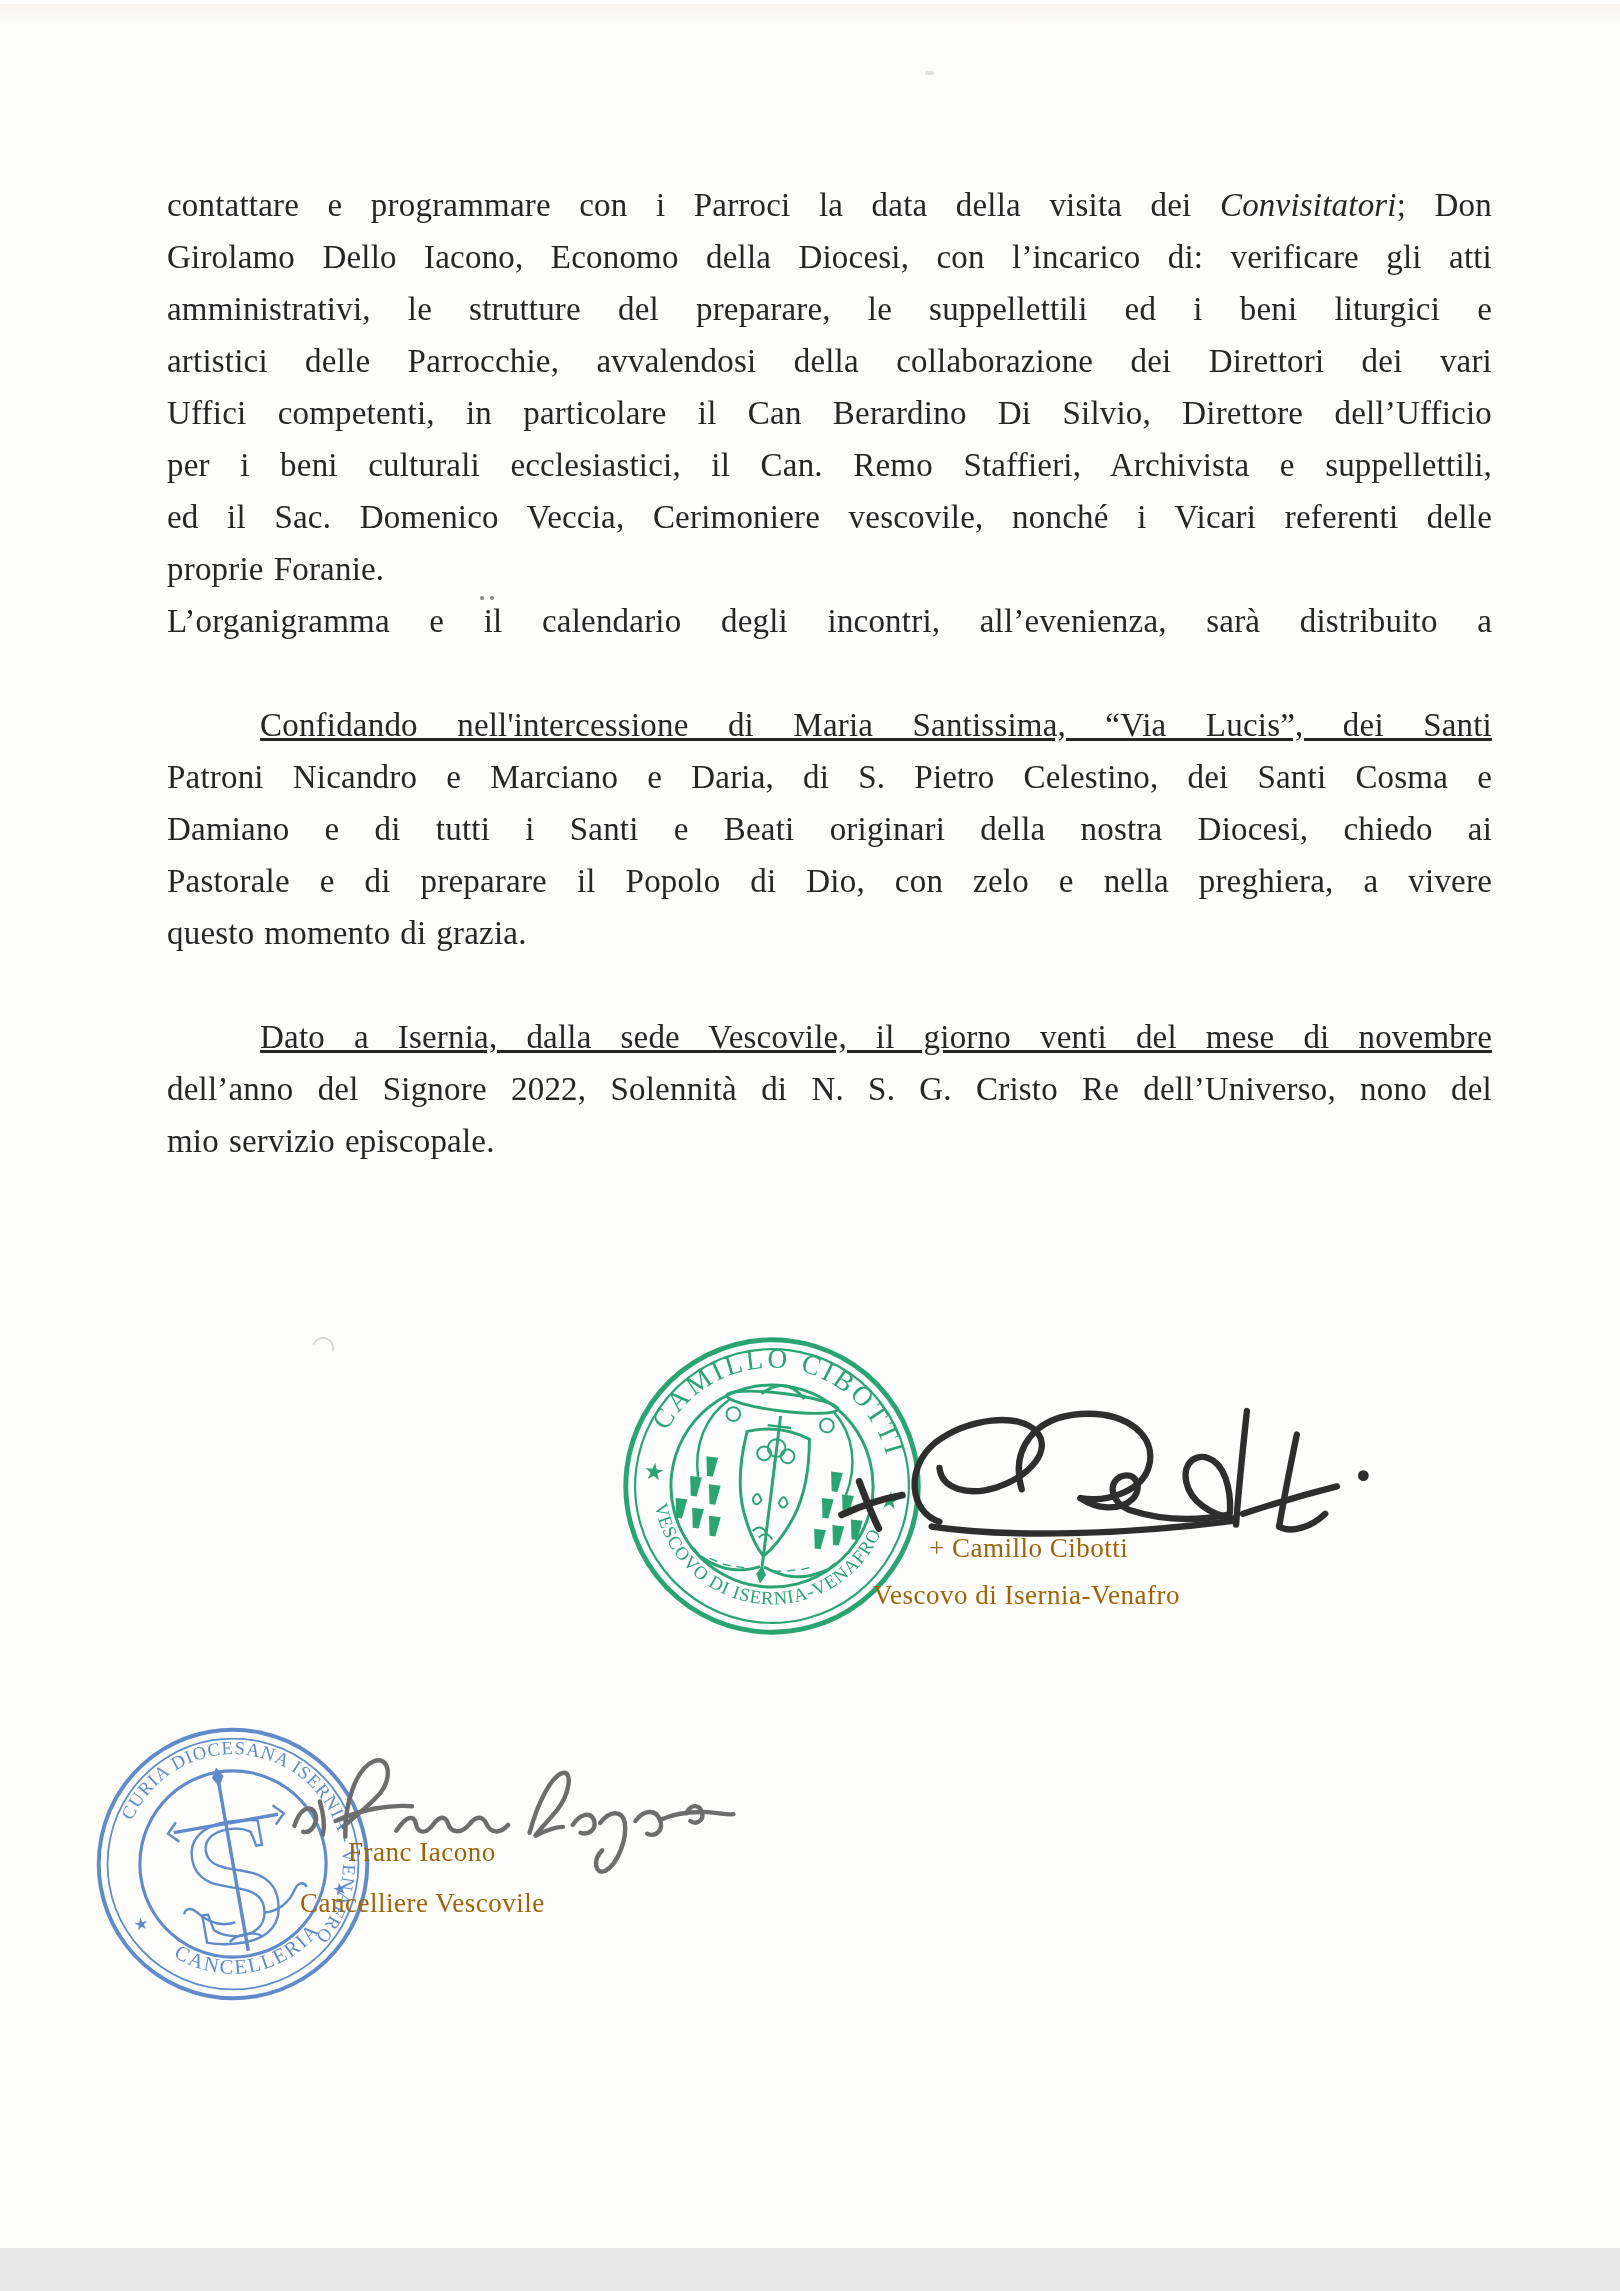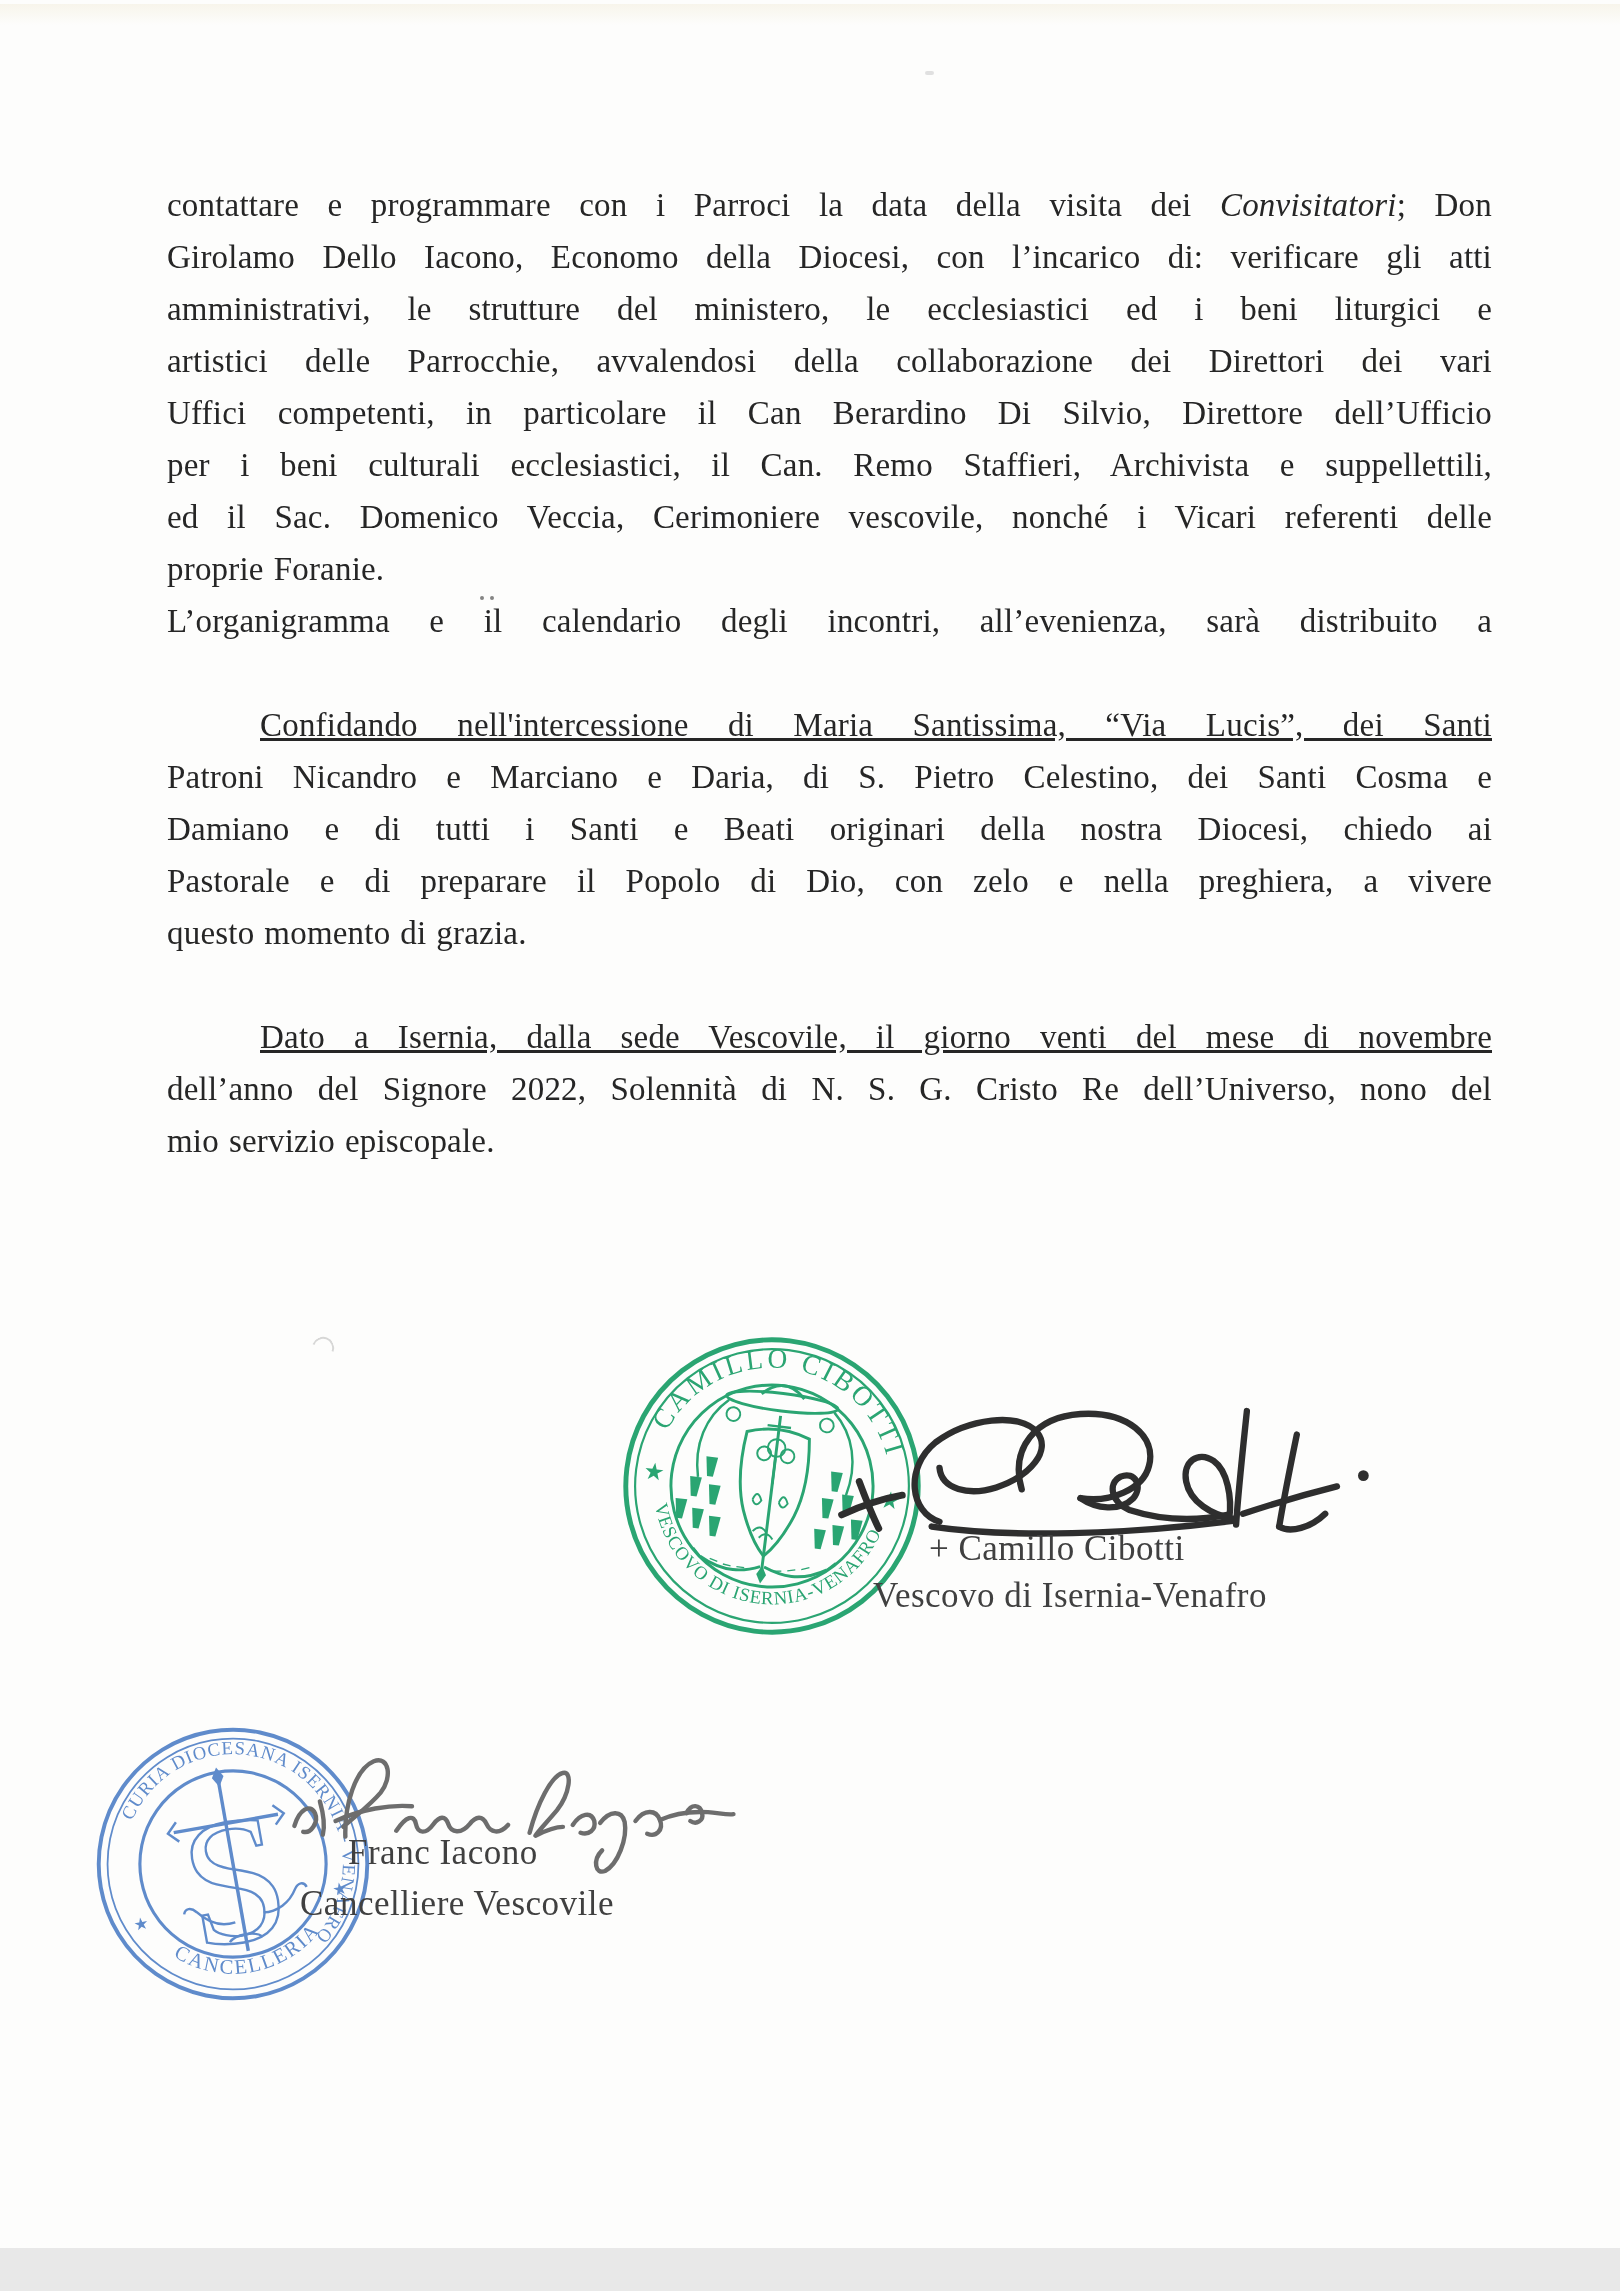--- a/index.html
+++ b/index.html
@@ -24,21 +24,21 @@
     border-bottom-color:transparent;border-left-color:transparent;opacity:.65;transform:rotate(-25deg);}
   
   .bodytext{position:absolute;left:167px;top:179px;width:1325px;}
   .para{margin:0;}
   .para + .para{margin-top:52px;}
   .ln{height:52px;line-height:52px;font-size:33px;letter-spacing:0.2px;word-spacing:1.5px;}
   .ln.j{text-align:justify;text-align-last:justify;}
   .ln.ind{text-indent:93px;text-decoration:underline;}
   .it{font-style:italic;}
   
-  .sigline{position:absolute;font-size:35px;line-height:41px;white-space:nowrap;color:#404040;letter-spacing:0.5px;}
+  .sigline{position:absolute;font-size:27px;line-height:41px;white-space:nowrap;color:#a16207;letter-spacing:0.5px;}
   
   .gs{stroke:var(--seal-green);fill:none;}
   .gf{fill:var(--seal-green);stroke:none;}
   .gt{fill:var(--seal-green);}
   .bs{stroke:var(--stamp-blue);fill:none;}
   .bf{fill:var(--stamp-blue);stroke:none;}
   .bt{fill:var(--stamp-blue);}
   .ks{stroke:var(--sig-black);fill:none;stroke-linecap:round;stroke-linejoin:round;}
   .kf{fill:var(--sig-black);}
   .ys{stroke:var(--sig-gray);fill:none;stroke-linecap:round;stroke-linejoin:round;}
@@ -53,21 +53,21 @@
 
   <div class="scan-band"></div>
   <div class="speck speck-dash" style="left:925px;top:71px;"></div>
   <div class="speck speck-dots" style="left:480px;top:596px;"></div>
   <div class="speck speck-arc" style="left:312px;top:1337px;"></div>
 
   <div class="bodytext">
       <div class="para">
         <div class="ln j"><span>contattare e programmare con i Parroci la data della visita dei </span><span class="it">Convisitatori</span><span>; Don</span></div>
         <div class="ln j"><span>Girolamo Dello Iacono, Economo della Diocesi, con l’incarico di: verificare gli atti</span></div>
-        <div class="ln j"><span>amministrativi, le strutture del ministero, le ecclesiastici ed i beni liturgici e</span></div>
+        <div class="ln j"><span>amministrativi, le strutture del preparare, le suppellettili ed i beni liturgici e</span></div>
         <div class="ln j"><span>artistici delle Parrocchie, avvalendosi della collaborazione dei Direttori dei vari</span></div>
         <div class="ln j"><span>Uffici competenti, in particolare il Can Berardino Di Silvio, Direttore dell’Ufficio</span></div>
         <div class="ln j"><span>per i beni culturali ecclesiastici, il Can. Remo Staffieri, Archivista e suppellettili,</span></div>
         <div class="ln j"><span>ed il Sac. Domenico Veccia, Cerimoniere vescovile, nonché i Vicari referenti delle</span></div>
         <div class="ln"><span>proprie Foranie.</span></div>
         <div class="ln j"><span>L’organigramma e il calendario degli incontri, all’evenienza, sarà distribuito a</span></div>
       </div>
       <div class="para">
         <div class="ln j ind"><span>Confidando nell'intercessione di Maria Santissima, “Via Lucis”,  dei Santi</span></div>
         <div class="ln j"><span>Patroni Nicandro e Marciano e Daria, di S. Pietro Celestino, dei Santi Cosma e</span></div>

